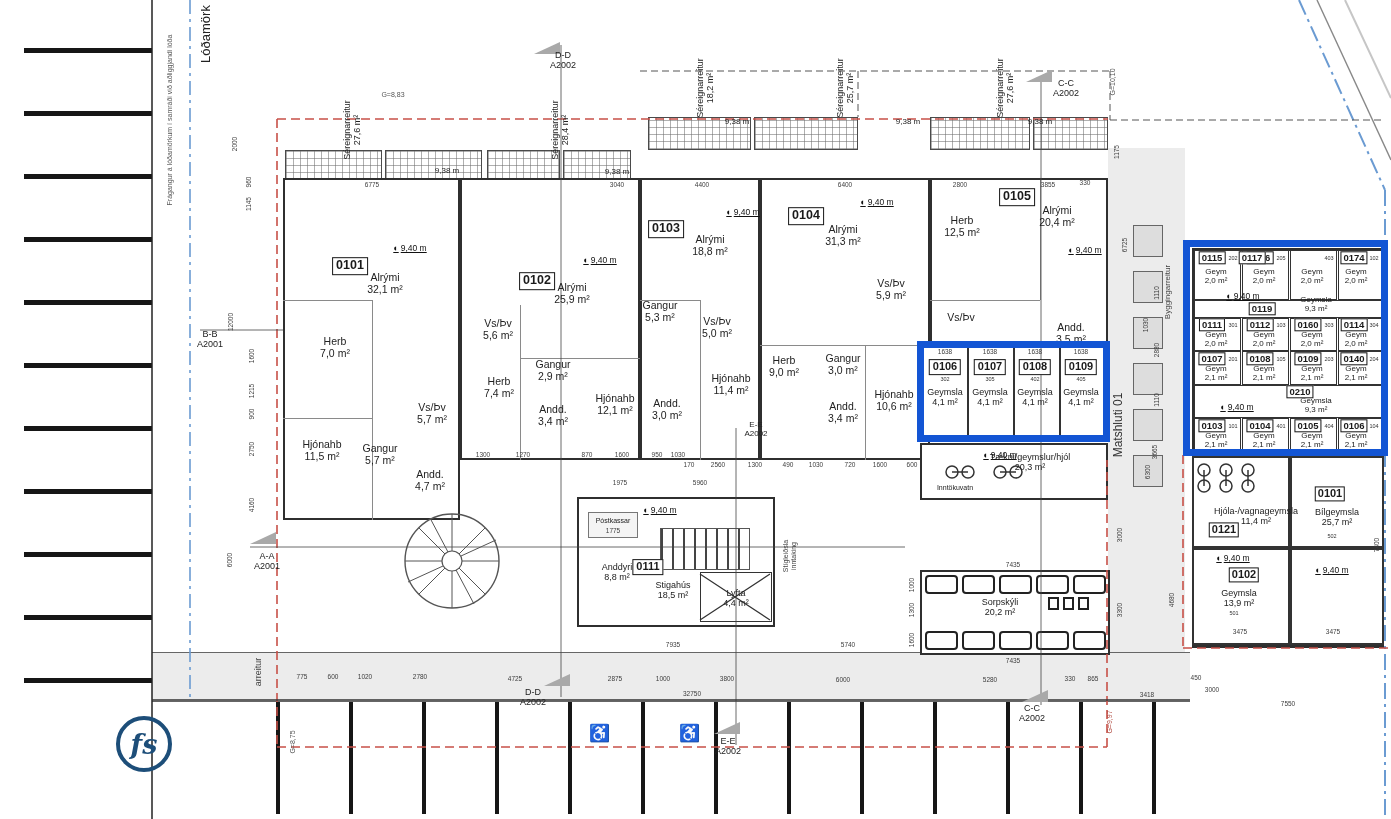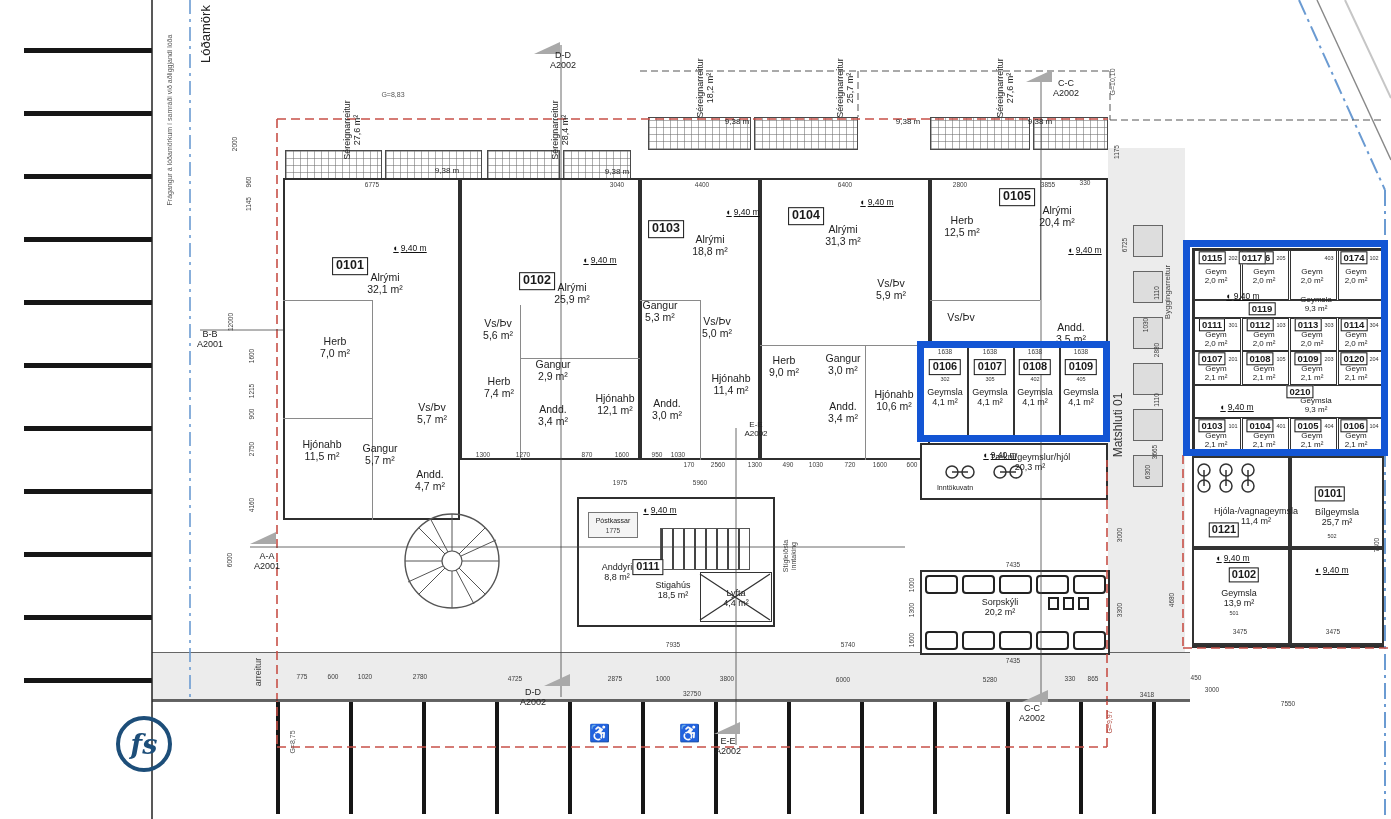--- a/index.html
+++ b/index.html
@@ -375,42 +375,42 @@
 9,3 m²</span>
 
   <span class="ub" style="left:1212px;top:325px">0111</span>
   <span class="sb" style="left:1233px;top:325px">301</span>
   <span class="lbl f8" style="left:1216px;top:340px">Geym
 2,0 m²</span>
   <span class="ub" style="left:1260px;top:325px">0112</span>
   <span class="sb" style="left:1281px;top:325px">103</span>
   <span class="lbl f8" style="left:1264px;top:340px">Geym
 2,0 m²</span>
-  <span class="ub" style="left:1308px;top:325px">0113</span>
+  <span class="ub" style="left:1308px;top:325px">0160</span>
   <span class="sb" style="left:1329px;top:325px">303</span>
   <span class="lbl f8" style="left:1312px;top:340px">Geym
 2,0 m²</span>
   <span class="ub" style="left:1354px;top:325px">0114</span>
   <span class="sb" style="left:1374px;top:325px">304</span>
   <span class="lbl f8" style="left:1356px;top:340px">Geym
 2,0 m²</span>
 
   <span class="ub" style="left:1212px;top:359px">0107</span>
   <span class="sb" style="left:1233px;top:359px">201</span>
   <span class="lbl f8" style="left:1216px;top:374px">Geym
 2,1 m²</span>
   <span class="ub" style="left:1260px;top:359px">0108</span>
   <span class="sb" style="left:1281px;top:359px">105</span>
   <span class="lbl f8" style="left:1264px;top:374px">Geym
 2,1 m²</span>
   <span class="ub" style="left:1308px;top:359px">0109</span>
   <span class="sb" style="left:1329px;top:359px">203</span>
   <span class="lbl f8" style="left:1312px;top:374px">Geym
 2,1 m²</span>
-  <span class="ub" style="left:1354px;top:359px">0120</span>
+  <span class="ub" style="left:1354px;top:359px">0140</span>
   <span class="sb" style="left:1374px;top:359px">204</span>
   <span class="lbl f8" style="left:1356px;top:374px">Geym
 2,1 m²</span>
 
   <span class="ub" style="left:1300px;top:392px">0210</span>
   <span class="lbl f8" style="left:1316px;top:406px">Geymsla
 9,3 m²</span>
 
   <span class="ub" style="left:1212px;top:426px">0103</span>
   <span class="sb" style="left:1233px;top:426px">101</span>

